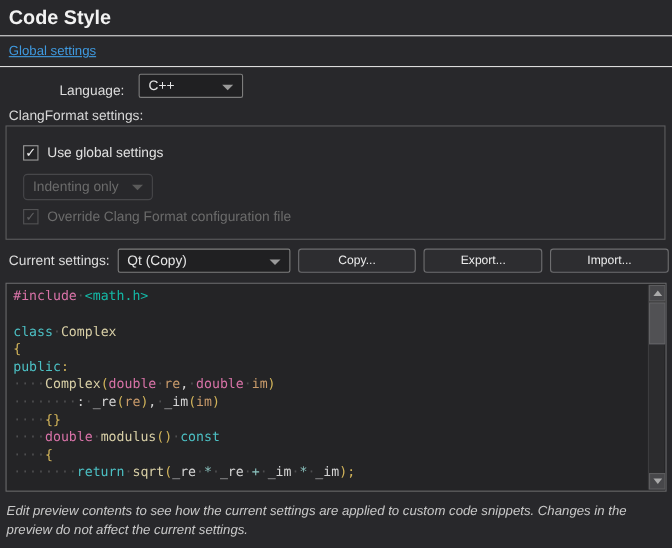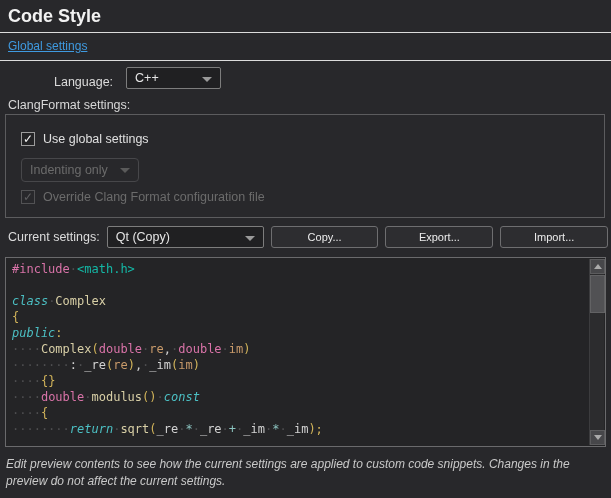--- a/index.html
+++ b/index.html
@@ -70,21 +70,21 @@
   }
   .code {
     position:absolute; left:0; top:0; right:16px; bottom:0;
     padding:3px 0 0 6px;
     font-family:"DejaVu Sans Mono", monospace; font-size:12px; line-height:16px;
     white-space:pre; cursor:text;
   }
   .code-line { height:16px; }
   .tok-pp    { color:#d973a8;margin-top:12px; }
   .tok-inc   { color:#14b8a6; }
-  .tok-kw    { color:#4cc0c4; font-style:italic; }
+  .tok-kw    { color:#4cc0c4; }
   .tok-kwt   { color:#d973a8; }
   .tok-id    { color:#d8cfa6; }
   .tok-plain { color:#d2d2d2; }
   .tok-param { color:#c89a6a; }
   .tok-punc  { color:#d2b45a; }
   .tok-op    { color:#8cc4c0; }
   .tok-ws    { color:#4e4e50; }
 
   
   .scrollbar {

